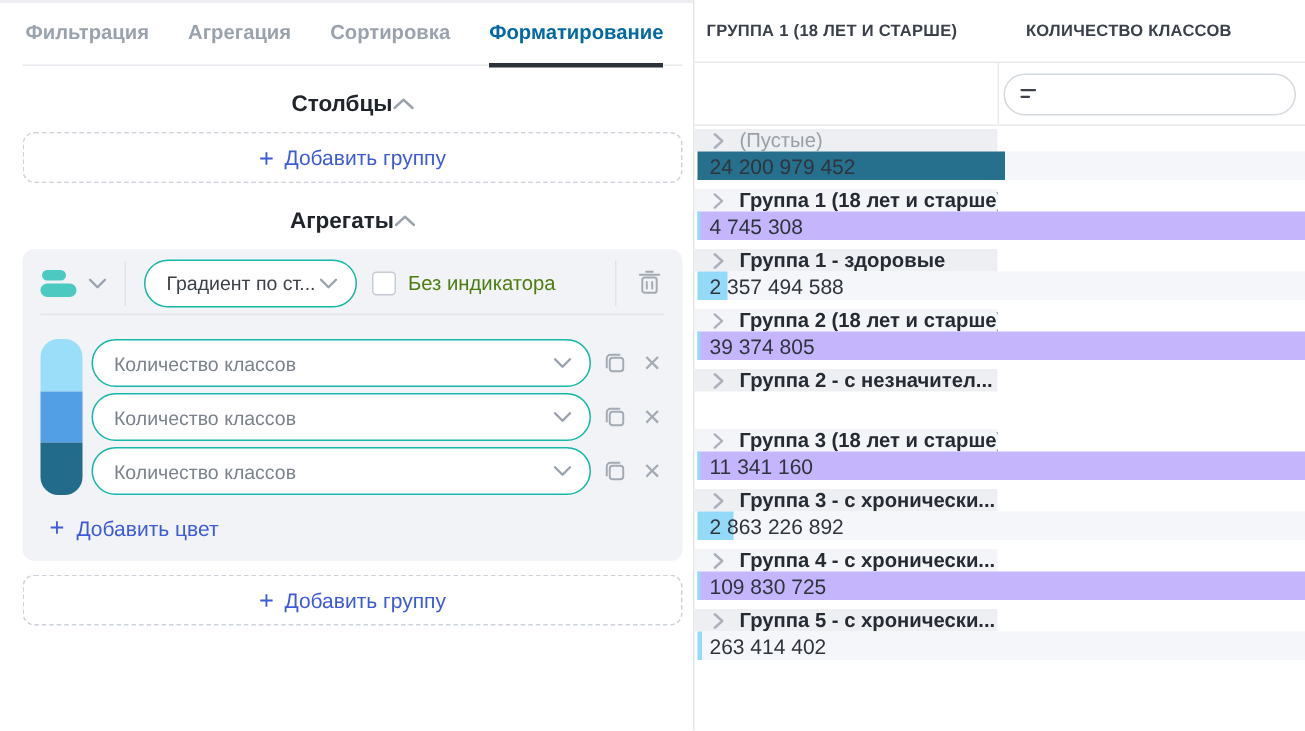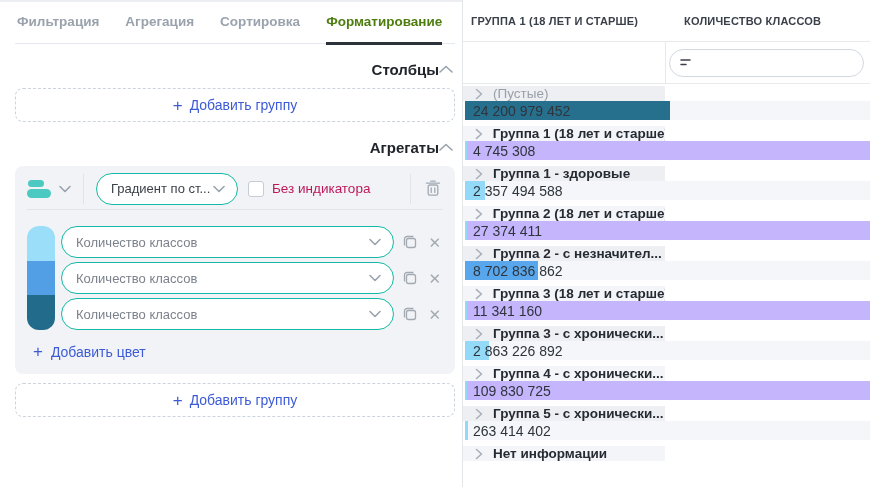--- a/index.html
+++ b/index.html
@@ -8,23 +8,23 @@
     width:870px; height:487px; overflow:hidden; position:relative;
     font-family:"Liberation Sans","DejaVu Sans",sans-serif;
     color:#262b33; font-size:14px;
   }
   .app { display:flex; width:870px; height:487px; }
 
   
   .panel { width:462px; padding:0 7px 0 15px; border-top:2px solid #eceef1; }
   .tabs { display:flex; gap:26px; border-bottom:1px solid #e5e8ec; padding:9px 2px 0 2px; }
   .tab { font-size:13.5px; font-weight:700; color:#9aa3ad; padding:3px 0 13px 0; cursor:pointer; white-space:nowrap; }
-  .tab.active { color:#4d7c0f; border-bottom:3px solid #2c323a; margin-bottom:-2px; }
-
-  .section-head { display:flex; align-items:center; justify-content:flex-end; margin:17px 2px 10px 2px; }
+  .tab.active { color:#0369a1; border-bottom:3px solid #2c323a; margin-bottom:-2px; }
+
+  .section-head { display:flex; align-items:center; justify-content:center; margin:17px 2px 10px 2px; }
   .section-head .title { font-size:15px; font-weight:700; color:#20252b; }
   .chev { stroke:#9aa3ad; stroke-width:1.6; fill:none; stroke-linecap:round; stroke-linejoin:round; }
 
   .dashed-btn {
     width:100%; height:34px; background:#fff; border:1px dashed #ccd3da; border-radius:8px;
     display:flex; align-items:center; justify-content:center; gap:7px; cursor:pointer;
     color:#3d5bd7; font-size:14px; font-weight:500;
   }
   .plus { font-size:17px; font-weight:400; line-height:1; }
 
@@ -34,21 +34,21 @@
   .ind-icon .r1 { position:absolute; left:1px; top:0; width:16px; height:7px; border-radius:3.5px; }
   .ind-icon .r2 { position:absolute; left:0; top:9px; width:24px; height:9px; border-radius:4.5px; }
   .vdiv { width:1px; height:30px; background:#e0e3e8; margin:0 12px; }
   .pill-select {
     height:32px; background:#fff; border:1px solid #14b8a6; border-radius:16px;
     display:flex; align-items:center; justify-content:space-between; padding:0 12px 0 14px;
     font-size:13px; color:#3c4149; cursor:pointer;
   }
   .type-select { width:142px; }
   .checkbox { width:16px; height:16px; border:1px solid #c5ccd4; border-radius:3px; background:#fff; margin:0 8px 0 10px; cursor:pointer; flex:none; }
-  .chk-label { font-size:13.5px; color:#be185d; white-space:nowrap; }
+  .chk-label { font-size:13.5px; color:#4d7c0f; white-space:nowrap; }
   .spacer { flex:1; }
   .icon-btn { background:none; border:none; cursor:pointer; display:flex; align-items:center; justify-content:center; padding:2px; }
 
   .colors { display:flex; gap:6px; }
   .swatches { width:28px; display:flex; flex-direction:column; }
   .swatch { flex:1; }
   .swatch:first-child { border-radius:12px 12px 0 0; }
   .swatch:last-child { border-radius:0 0 12px 12px; }
   .color-rows { flex:1; display:flex; flex-direction:column; gap:4px; }
   .color-row { display:flex; align-items:center; height:32px; gap:6px; }
@@ -275,33 +275,29 @@
         </div>
         <div class="trow even">
           <div class="tcell-label">
             <svg width="8" height="12" viewBox="0 0 8 12" fill="none" stroke="#a9b0b9" stroke-width="1.6" stroke-linecap="round" stroke-linejoin="round">
               <polyline points="1.5,1.5 6.5,6 1.5,10.5"></polyline>
             </svg>
             <span class="row-label">Группа 2 (18 лет и старше)</span>
           </div>
           <div class="tcell-value">
             <div class="bar" style="width: 2px; background: rgb(147, 218, 248);"></div>
-            <span class="val-text">27 374 411</span>
+            <span class="val-text">39 374 805</span>
           </div>
         </div>
         <div class="trow odd">
           <div class="tcell-label">
             <svg width="8" height="12" viewBox="0 0 8 12" fill="none" stroke="#a9b0b9" stroke-width="1.6" stroke-linecap="round" stroke-linejoin="round">
               <polyline points="1.5,1.5 6.5,6 1.5,10.5"></polyline>
             </svg>
             <span class="row-label">Группа 2 - с незначител...</span>
-          </div>
-          <div class="tcell-value">
-            <div class="bar" style="width: 73px; background: rgb(88, 167, 236);"></div>
-            <span class="val-text">8 702 836 862</span>
           </div>
         </div>
         <div class="trow even">
           <div class="tcell-label">
             <svg width="8" height="12" viewBox="0 0 8 12" fill="none" stroke="#a9b0b9" stroke-width="1.6" stroke-linecap="round" stroke-linejoin="round">
               <polyline points="1.5,1.5 6.5,6 1.5,10.5"></polyline>
             </svg>
             <span class="row-label">Группа 3 (18 лет и старше)</span>
           </div>
           <div class="tcell-value">
@@ -339,23 +335,17 @@
               <polyline points="1.5,1.5 6.5,6 1.5,10.5"></polyline>
             </svg>
             <span class="row-label">Группа 5 - с хронически...</span>
           </div>
           <div class="tcell-value">
             <div class="bar" style="width: 3px; background: rgb(147, 218, 248);"></div>
             <span class="val-text">263 414 402</span>
           </div>
         </div>
         <div class="trow even">
-          <div class="tcell-label">
-            <svg width="8" height="12" viewBox="0 0 8 12" fill="none" stroke="#a9b0b9" stroke-width="1.6" stroke-linecap="round" stroke-linejoin="round">
-              <polyline points="1.5,1.5 6.5,6 1.5,10.5"></polyline>
-            </svg>
-            <span class="row-label">Нет информации</span>
-          </div>
         </div>
       </div>
   </section>
 
 </div>
 
 </body></html>

